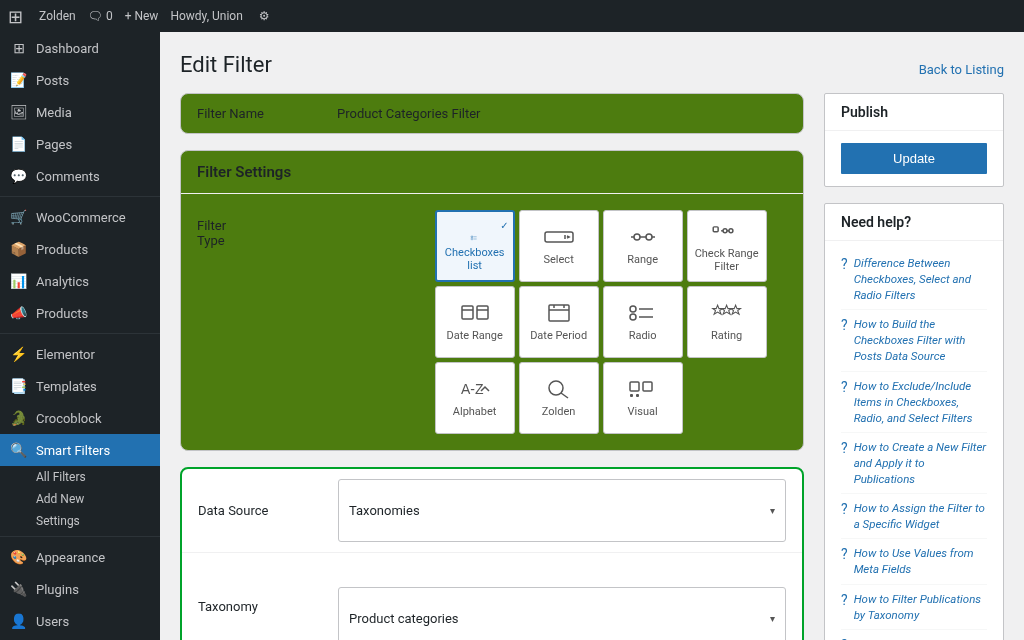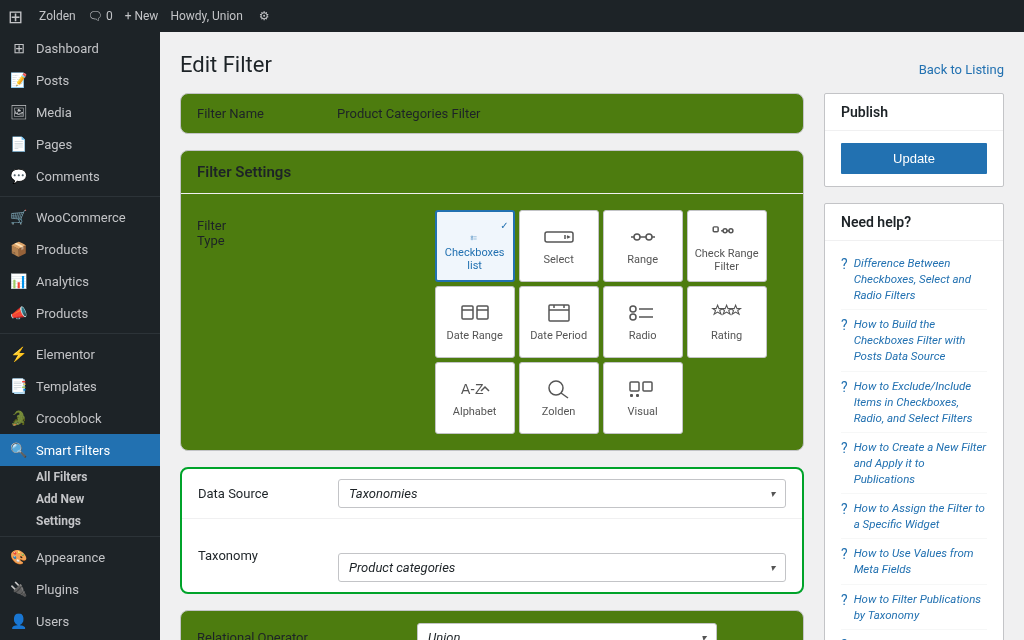--- a/index.html
+++ b/index.html
@@ -8,21 +8,21 @@
     
     .top-bar { background: #1d2327; height: 32px; display: flex; align-items: center; padding: 0 8px; color: #c3c4c7; font-size: 12px; gap: 12px; position: fixed; top: 0; left: 0; right: 0; z-index: 100; }
     .top-bar .wp-logo { color: #c3c4c7; font-size: 18px; margin-right: 4px; }
 
     
     .sidebar { position: fixed; top: 32px; left: 0; width: 160px; background: #1d2327; height: calc(100vh - 32px); overflow-y: auto; z-index: 90; }
     .sidebar-item { display: flex; align-items: center; gap: 8px; padding: 8px 10px; color: #c3c4c7; cursor: pointer; font-size: 13px; text-decoration: none; }
     .sidebar-item.active { background: #2271b1; color: #fff; }
     .sidebar-item .icon { width: 18px; text-align: center; font-size: 14px; }
     .sidebar-divider { height: 1px; background: #2c3338; margin: 4px 0; }
-    .sidebar-sub { padding: 4px 18px 4px 36px; color: #c3c4c7; cursor: pointer; font-size: 12px; display: block; font-weight: bold; }
+    .sidebar-sub { padding: 4px 18px 4px 36px; color: #c3c4c7; cursor: pointer; font-size: 12px; display: block; }
 
     
     .main { margin-left: 160px; margin-top: 32px; padding: 20px; min-height: calc(100vh - 32px); }
 
     .page-title-bar { display: flex; align-items: flex-end; justify-content: space-between; margin-bottom: 16px; }
     .page-title { font-size: 22px; font-weight: 400; color: #1d2327; }
     .back-to-listing { color: #2271b1; text-decoration: none; font-size: 13px; }
 
     
     .content-layout { display: flex; gap: 20px; }
@@ -48,21 +48,21 @@
     .filter-type-item { display: flex; flex-direction: column; align-items: center; justify-content: center; width: 80px; height: 72px; border: 1px solid #c3c4c7; border-radius: 3px; cursor: pointer; padding: 8px 4px; gap: 4px; background: #fff; }
     .filter-type-item.selected { border-color: #2271b1; border-width: 2px; background: #f0f6fc; }
     .filter-type-item .type-label { font-size: 11px; color: #555; text-align: center; line-height: 1.2; }
     .filter-type-item.selected .type-icon, .filter-type-item.selected .type-label { color: #2271b1; }
 
     
     .green-box { border: 2px solid #00a32a; border-radius: 8px; margin-bottom: 16px; background: #fff; }
     .select-row { display: flex; align-items: center; padding: 10px 16px; border-bottom: 1px solid #f0f0f1; }
     .select-row:last-child { border-bottom: none; }
     .select-label { width: 140px; color: #1d2327; flex-shrink: 0; }
-    .select-control { flex: 1; display: flex; align-items: center; justify-content: space-between; padding: 6px 10px; border: 1px solid #c3c4c7; border-radius: 3px; background: #fff; cursor: pointer; font-style: italic; }
+    .select-control { flex: 1; display: flex; align-items: center; justify-content: space-between; padding: 23px 10px; border: 1px solid #c3c4c7; border-radius: 3px; background: #fff; cursor: pointer; }
     .select-control .chevron { color: #555; font-size: 10px; }
 
     .select-row-standalone { display: flex; align-items: center; padding: 12px 16px; border-bottom: 1px solid #f6f7f7; }
     .select-row-standalone .select-label { width: 220px; flex-shrink: 0; }
     .select-row-standalone .select-control { max-width: 300px; }
 
     
     .publish-box { background: #fff; border: 1px solid #c3c4c7; border-radius: 2px; margin-bottom: 16px; }
     .publish-title { font-size: 14px; font-weight: 600; padding: 10px 16px; border-bottom: 1px solid #f0f0f1; }
     .publish-inner { padding: 12px 16px; }

